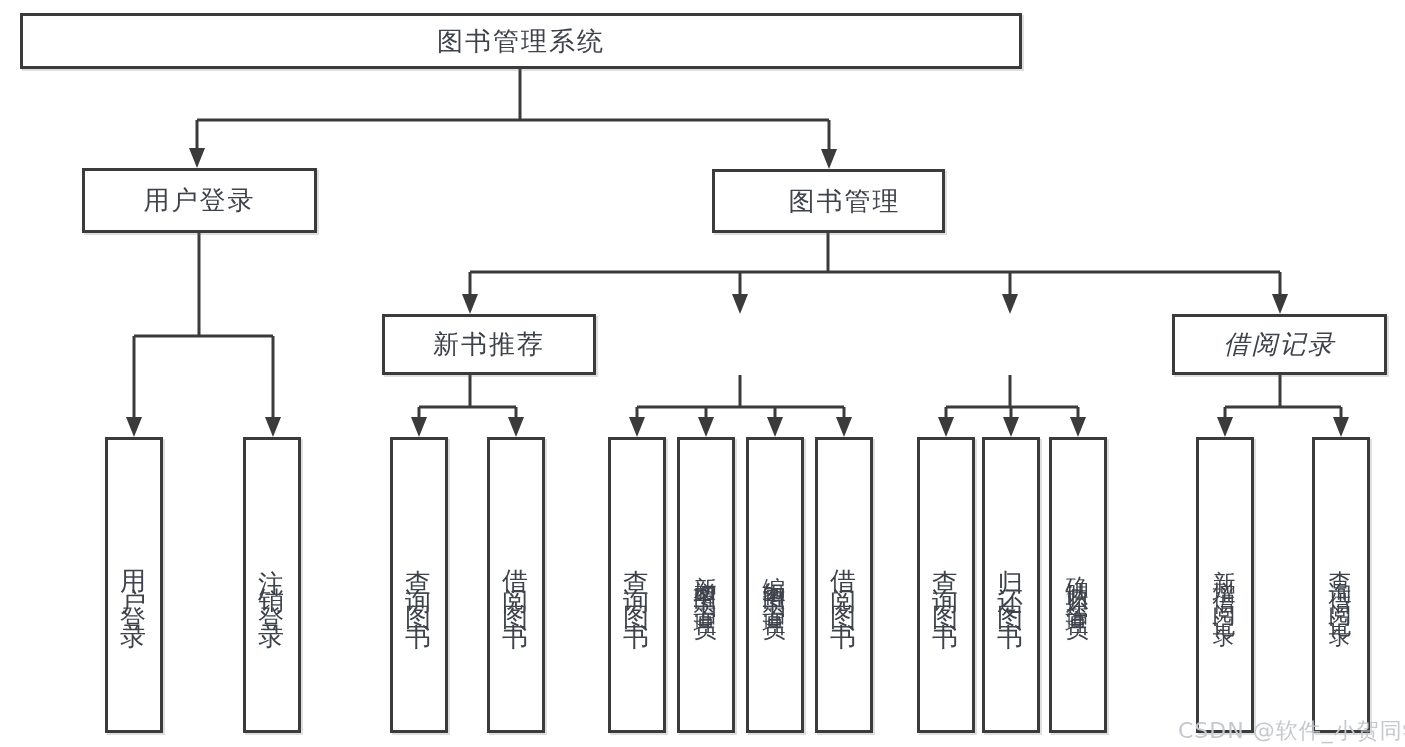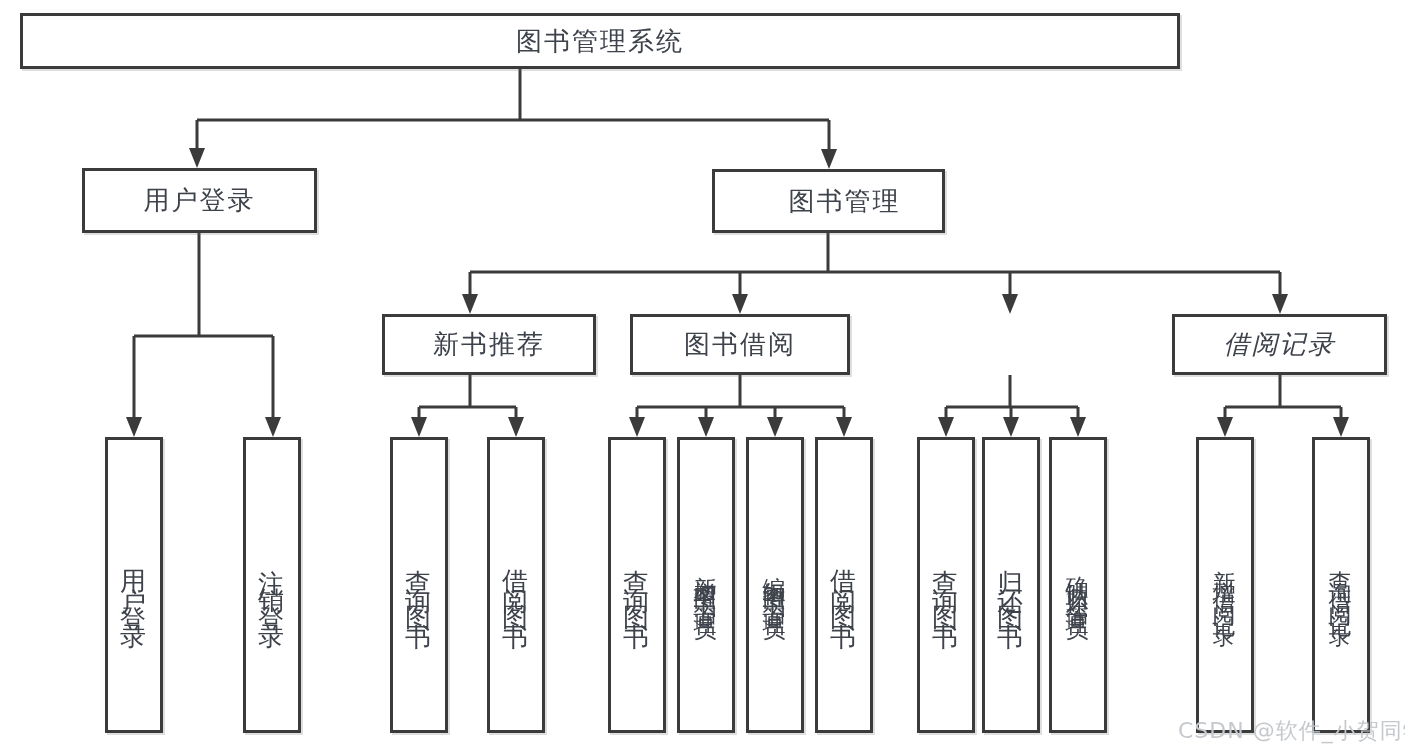--- a/index.html
+++ b/index.html
@@ -15,21 +15,21 @@
     box-sizing:border-box;
     border:3px solid #3b3b3b;
     background:#ffffff;
     display:flex;
     align-items:center;
     justify-content:center;
     color:#3e424b;
     box-shadow:2px 2px 0 rgba(110,110,110,.22);
   }
   .hnode{font-size:26px;letter-spacing:2px;}
-  .root{left:20px;top:13px;width:1160px;height:56px;}
+  .root{left:20px;top:13px;width:1002px;height:56px;}
   .n-userlogin{left:82px;top:168px;width:235px;height:65px;}
   .n-bookmgmt{left:712px;top:169px;width:233px;height:64px;padding-left:32px;}
   .l3{top:314px;height:61px;}
   .n-newbook{left:382px;width:214px;}
   .n-bookborrow{left:630px;width:220px;}
   .n-currentborrow{left:902px;width:215px;}
   .n-records{left:1172px;width:215px;font-style:italic;}
   .leaf{top:437px;width:58px;height:296px;}
   .vtext{
     writing-mode:vertical-rl;
@@ -101,23 +101,20 @@
   <div class="node hnode n-userlogin">
     <span>用户登录</span>
   </div>
   <div class="node hnode n-bookmgmt">
     <span>图书管理</span>
   </div>
 
   <div class="node hnode l3 n-newbook">
     <span>新书推荐</span>
   </div>
-  <div class="node hnode l3 n-bookborrow">
-    <span>图书借阅</span>
-  </div>
   <div class="node hnode l3 n-records">
     <span>借阅记录</span>
   </div>
 
   <div class="node leaf" style="left:105px">
     <span class="vtext sp-lg">用户登录</span>
   </div>
   <div class="node leaf" style="left:243px">
     <span class="vtext sp-lg">注销登录</span>
   </div>

